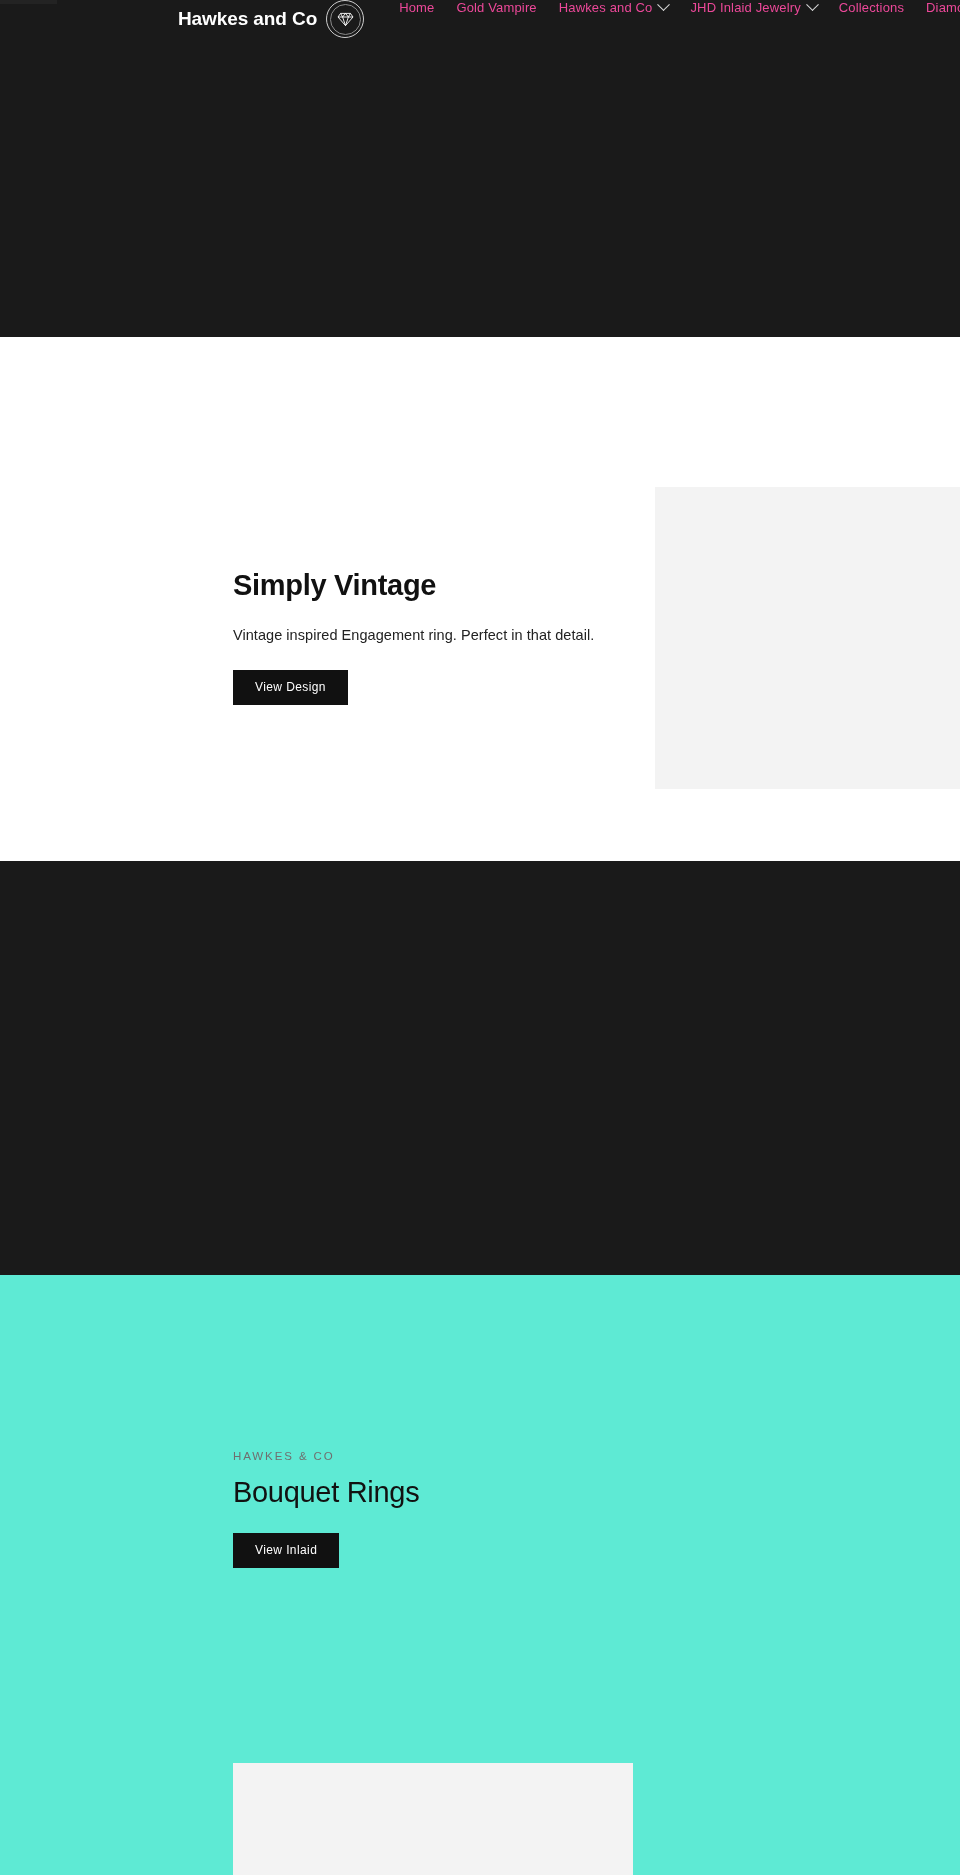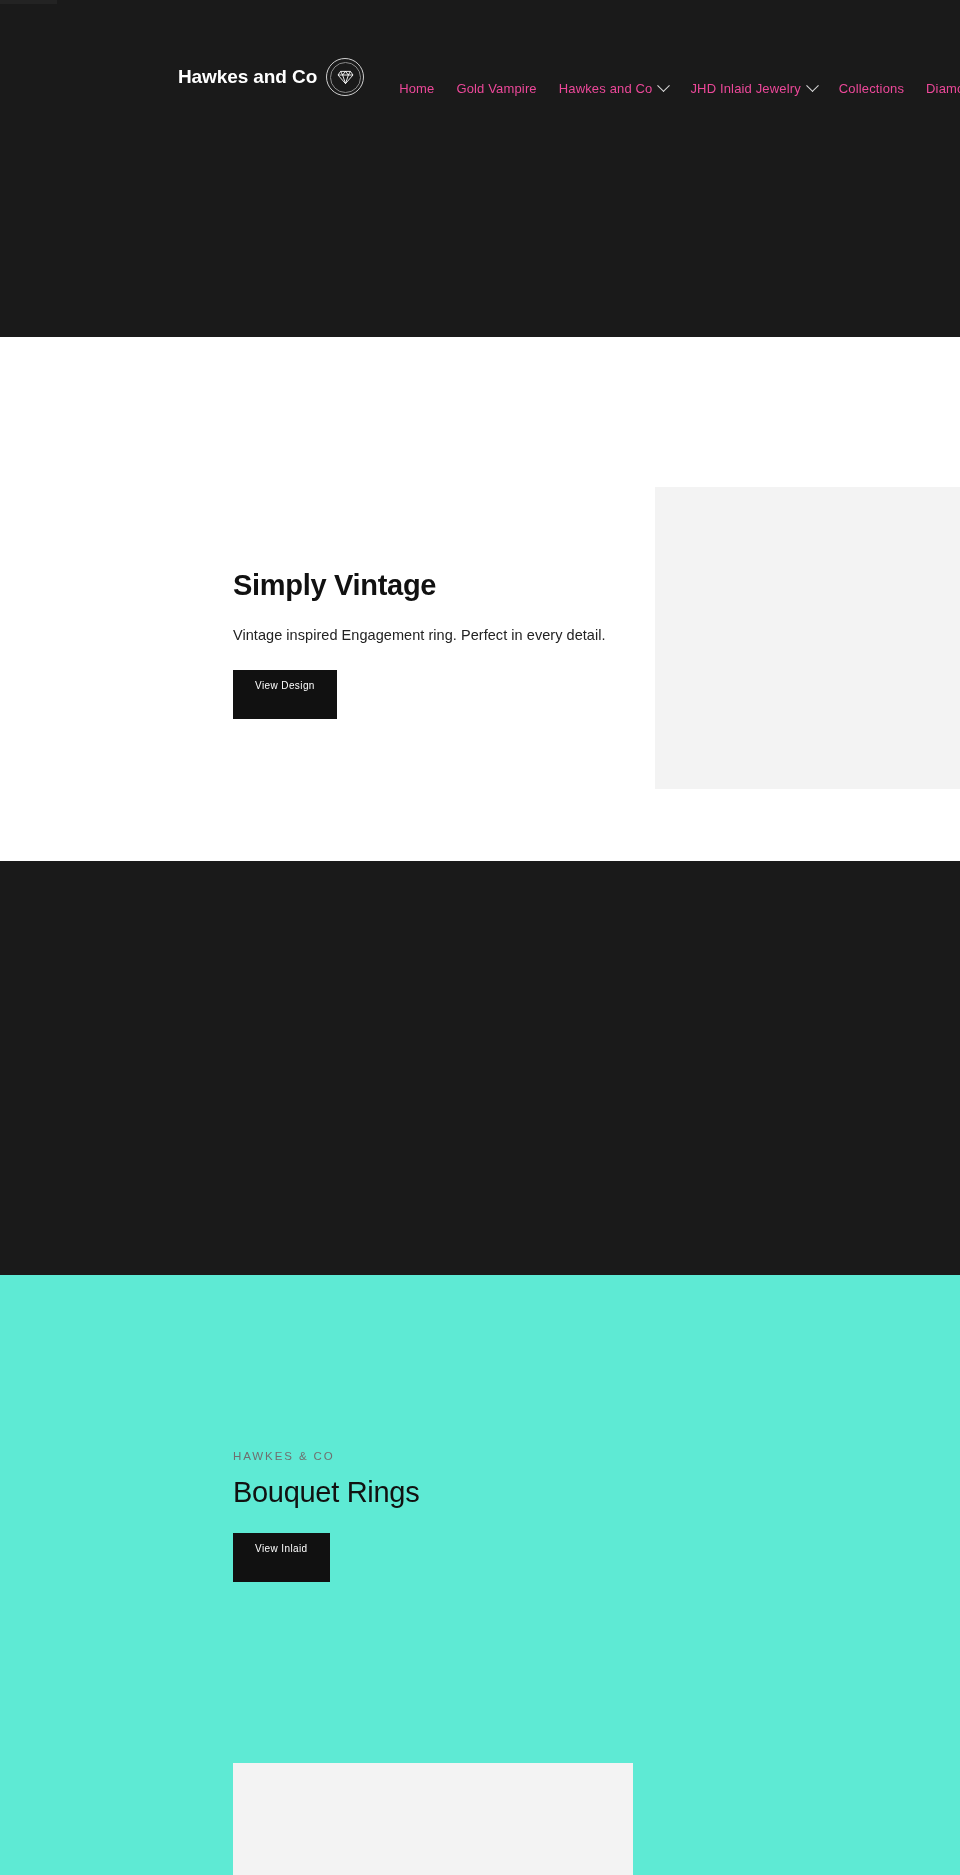--- a/index.html
+++ b/index.html
@@ -16,21 +16,21 @@
   .header-band {
     position:absolute; left:0; top:0; width:960px; height:337px;
     background:#1a1a1a;
   }
   .scroll-indicator {
     position:absolute; left:0; top:0; width:57px; height:4px;
     background:#232323;
   }
   .navbar {
     position:absolute; left:0; top:0; width:960px; height:96px;
-    display:flex; align-items:flex-end;
+    display:flex; align-items:flex-start;
   }
   .brand {
     display:flex; align-items:center; gap:9px;
     margin-left:178px;
   }
   .brand-name {
     color:#ffffff;
     font-size:19px;
     font-weight:600;
     letter-spacing:-0.1px;
@@ -94,24 +94,24 @@
     margin-top:22px;
     font-size:14.5px; color:#222222; line-height:1.5;
     letter-spacing:0.05px;
   }
 
   
   .btn-dark {
     display:inline-block;
     background:#111111;
     color:#ffffff;
-    font-size:10px;
+    font-size:12px;
     font-weight:500;
     letter-spacing:0.4px;
-    padding:11px 22px 28px;
+    padding:11px 22px 12px;
     border:none;
     cursor:pointer;
     line-height:1;
     font-family:"Liberation Sans", sans-serif;
   }
   .vintage-cta { margin-top:23px; }
 
   
   .section-dark-band {
     position:absolute; left:0; top:861px; width:960px; height:414px;
@@ -204,21 +204,21 @@
       </ul>
     </nav>
   </div>
 
   <section class="section-vintage">
 
     <div class="vintage-media"></div>
 
     <div class="vintage-copy">
       <h2 class="vintage-title">Simply Vintage</h2>
-      <p class="vintage-sub">Vintage inspired Engagement ring. Perfect in every detail.</p>
+      <p class="vintage-sub">Vintage inspired Engagement ring. Perfect in that detail.</p>
       <button class="btn-dark vintage-cta">View Design</button>
     </div>
 
   </section>
 
   <section class="section-dark-band"></section>
 
   <section class="section-bouquet">
 
     <div class="bouquet-copy">

